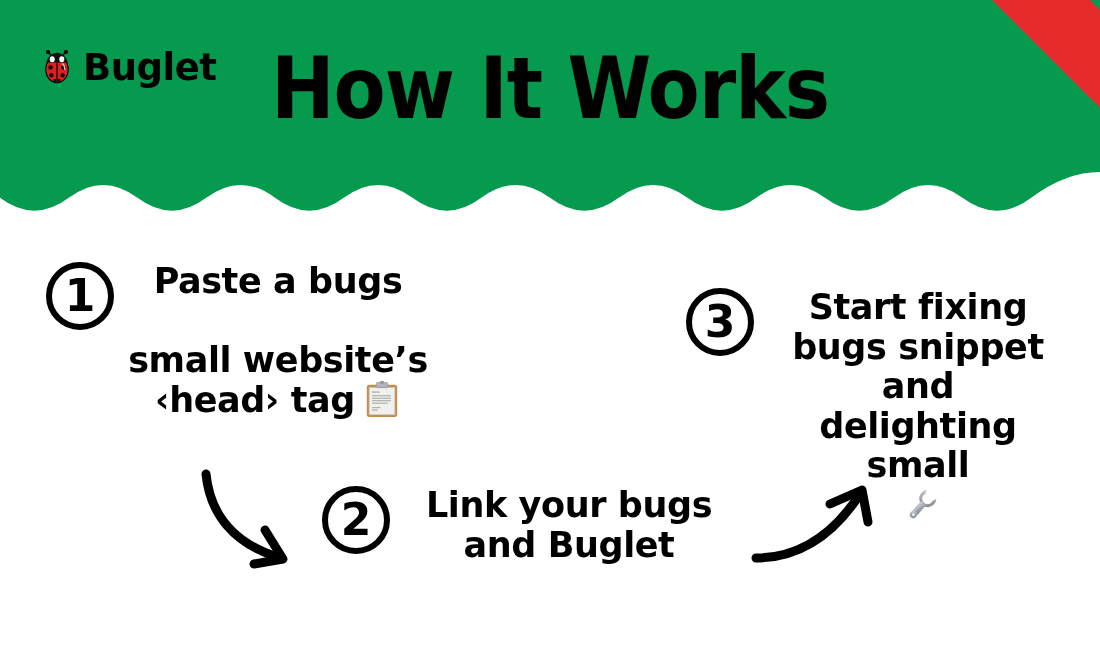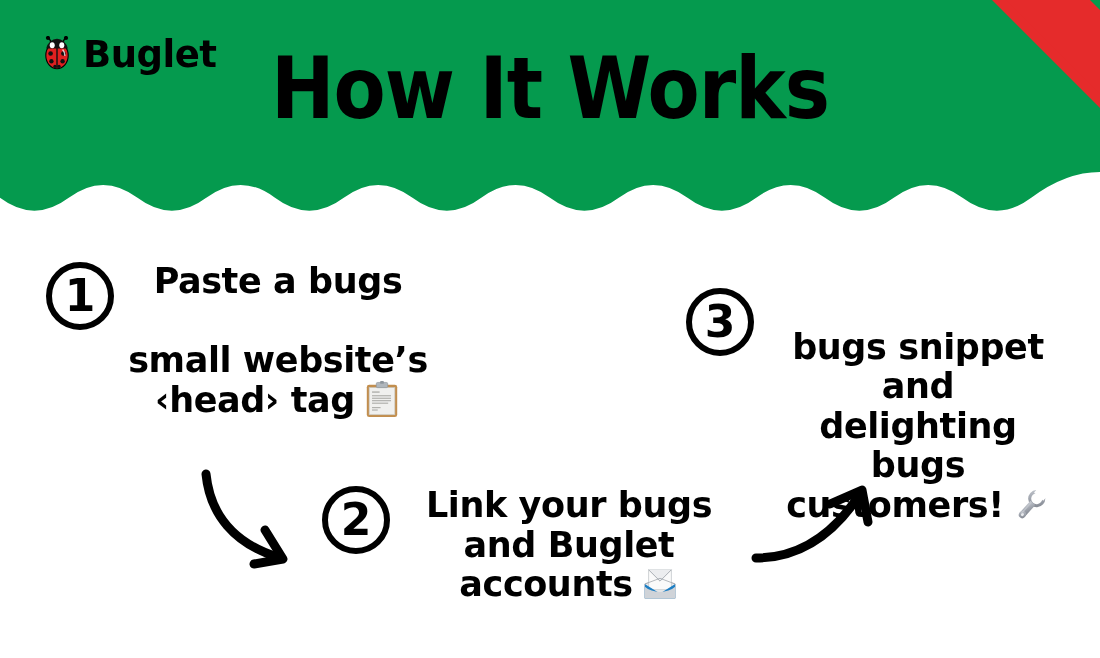--- a/index.html
+++ b/index.html
@@ -25,22 +25,23 @@
   }
   #header-bg {
     position: absolute;
     left: 0; top: 0;
     width: 1100px;
     height: 215px;
   }
   #brand {
     position: absolute;
     left: 42px;
-    top: 36px;
+    top: 42px;
     display: flex;
+    align-items: center;
     gap: 11px;
     height: 50px;
   }
   #brand-mark {
     width: 30px;
     height: 34px;
     display: block;
   }
   #brand-name {
     font-family: "DejaVu Sans", sans-serif;
@@ -219,43 +220,35 @@
 <svg class="arrow" id="arrow-1" viewBox="0 0 120 115">
   <path d="M20,16 C24,56 48,86 94,100" stroke="#000" stroke-width="9" fill="none" stroke-linecap="round"></path>
   <path d="M79,72 L97,101 L68,106" stroke="#000" stroke-width="9" fill="none" stroke-linecap="round" stroke-linejoin="round"></path>
 </svg>
 
 <div class="step" id="step-2">
   <div class="step-num">2</div>
   <div class="step-text">
     <span>Link your bugs</span><br>
     <span>and Buglet</span><br>
-    <span class="tail"><span>accounts</span><svg class="step-emoji" viewBox="0 0 40 40">
-      <path d="M4,20 L20,14 L36,20 L36,35 L4,35 Z" fill="#E9EAEC" stroke="#B9BDC2" stroke-width="0.8"></path>
-      <path d="M8,5 L32,5 L32,26 L8,26 Z" fill="#FAFAFA" stroke="#BFC3C8" stroke-width="0.8"></path>
-      <path d="M8,5 L20,17 L32,5" fill="#ECEDEF" stroke="#9DA3A9" stroke-width="0.9"></path>
-      <path d="M4,20 L20,30 L36,20 L36,35 L4,35 Z" fill="#1E7FC4"></path>
-      <path d="M4,23 C12,30 28,30 36,23 L36,35 L4,35 Z" fill="#CFD3D8"></path>
-      <path d="M4,20 L20,14 L36,20" fill="none" stroke="#9DA3A9" stroke-width="0.8"></path>
-    </svg></span>
   </div>
 </div>
 
 <svg class="arrow" id="arrow-2" viewBox="0 0 135 100">
   <path d="M8,88 C46,88 82,70 112,24" stroke="#000" stroke-width="9" fill="none" stroke-linecap="round"></path>
   <path d="M82,34 L114,20 L120,52" stroke="#000" stroke-width="9" fill="none" stroke-linecap="round" stroke-linejoin="round"></path>
 </svg>
 
 <div class="step" id="step-3">
   <div class="step-num">3</div>
   <div class="step-text">
-    <br>
+    <span>Start fixing</span><br>
     <span>bugs snippet and</span><br>
-    <span>delighting bugs</span><br>
-    <span class="tail"><span>customers!</span><svg class="step-emoji" viewBox="0 0 40 40">
+    <span>delighting small</span><br>
+    <span class="tail"><svg class="step-emoji" viewBox="0 0 40 40">
       <defs>
         <linearGradient id="wr-g" x1="0" y1="0" x2="1" y2="1">
           <stop offset="0" stop-color="#C9CDD4"></stop>
           <stop offset="0.5" stop-color="#9FA4AD"></stop>
           <stop offset="1" stop-color="#7D828B"></stop>
         </linearGradient>
       </defs>
       <g transform="rotate(42 20 20)">
         <path d="M20,2 a9,9 0 1 0 0,18 a9,9 0 1 0 0,-18 Z
                  M20,5.2 a5.8,5.8 0 1 1 0,11.6 a5.8,5.8 0 1 1 0,-11.6 Z" fill="url(#wr-g)"></path>

